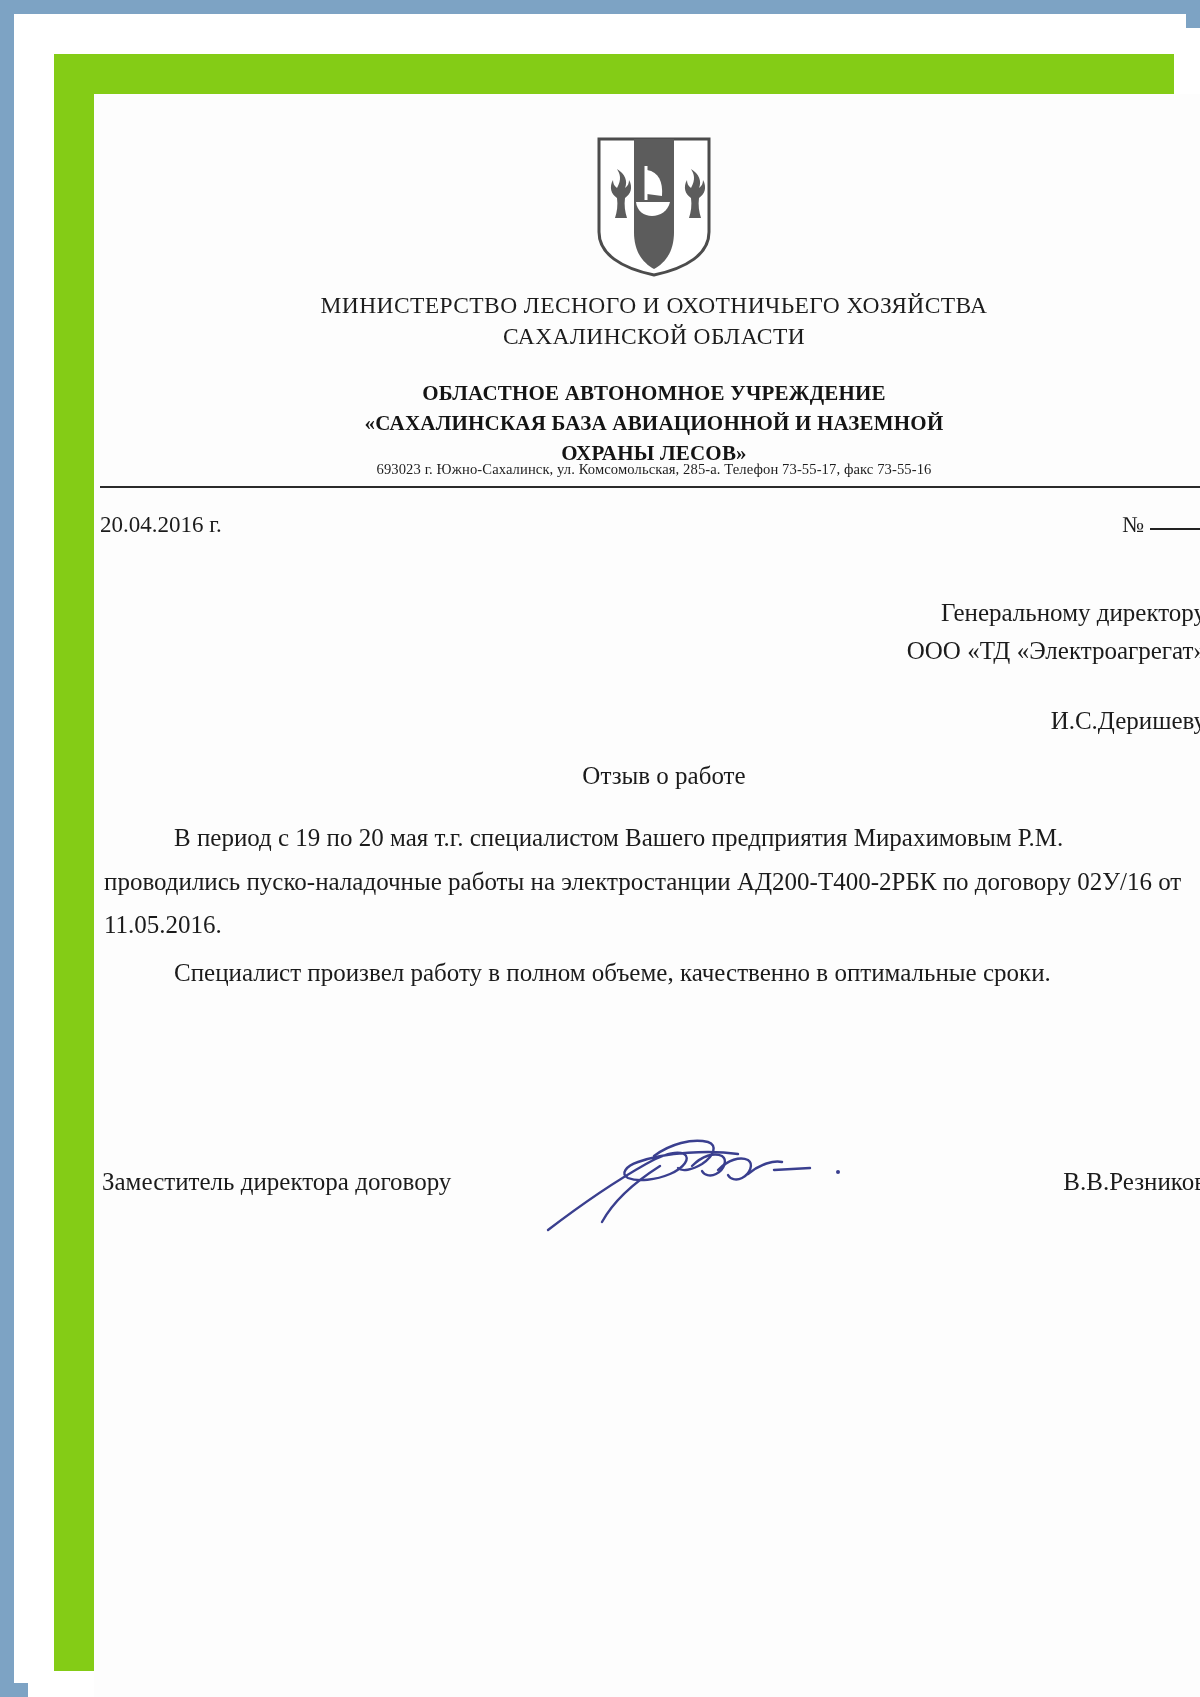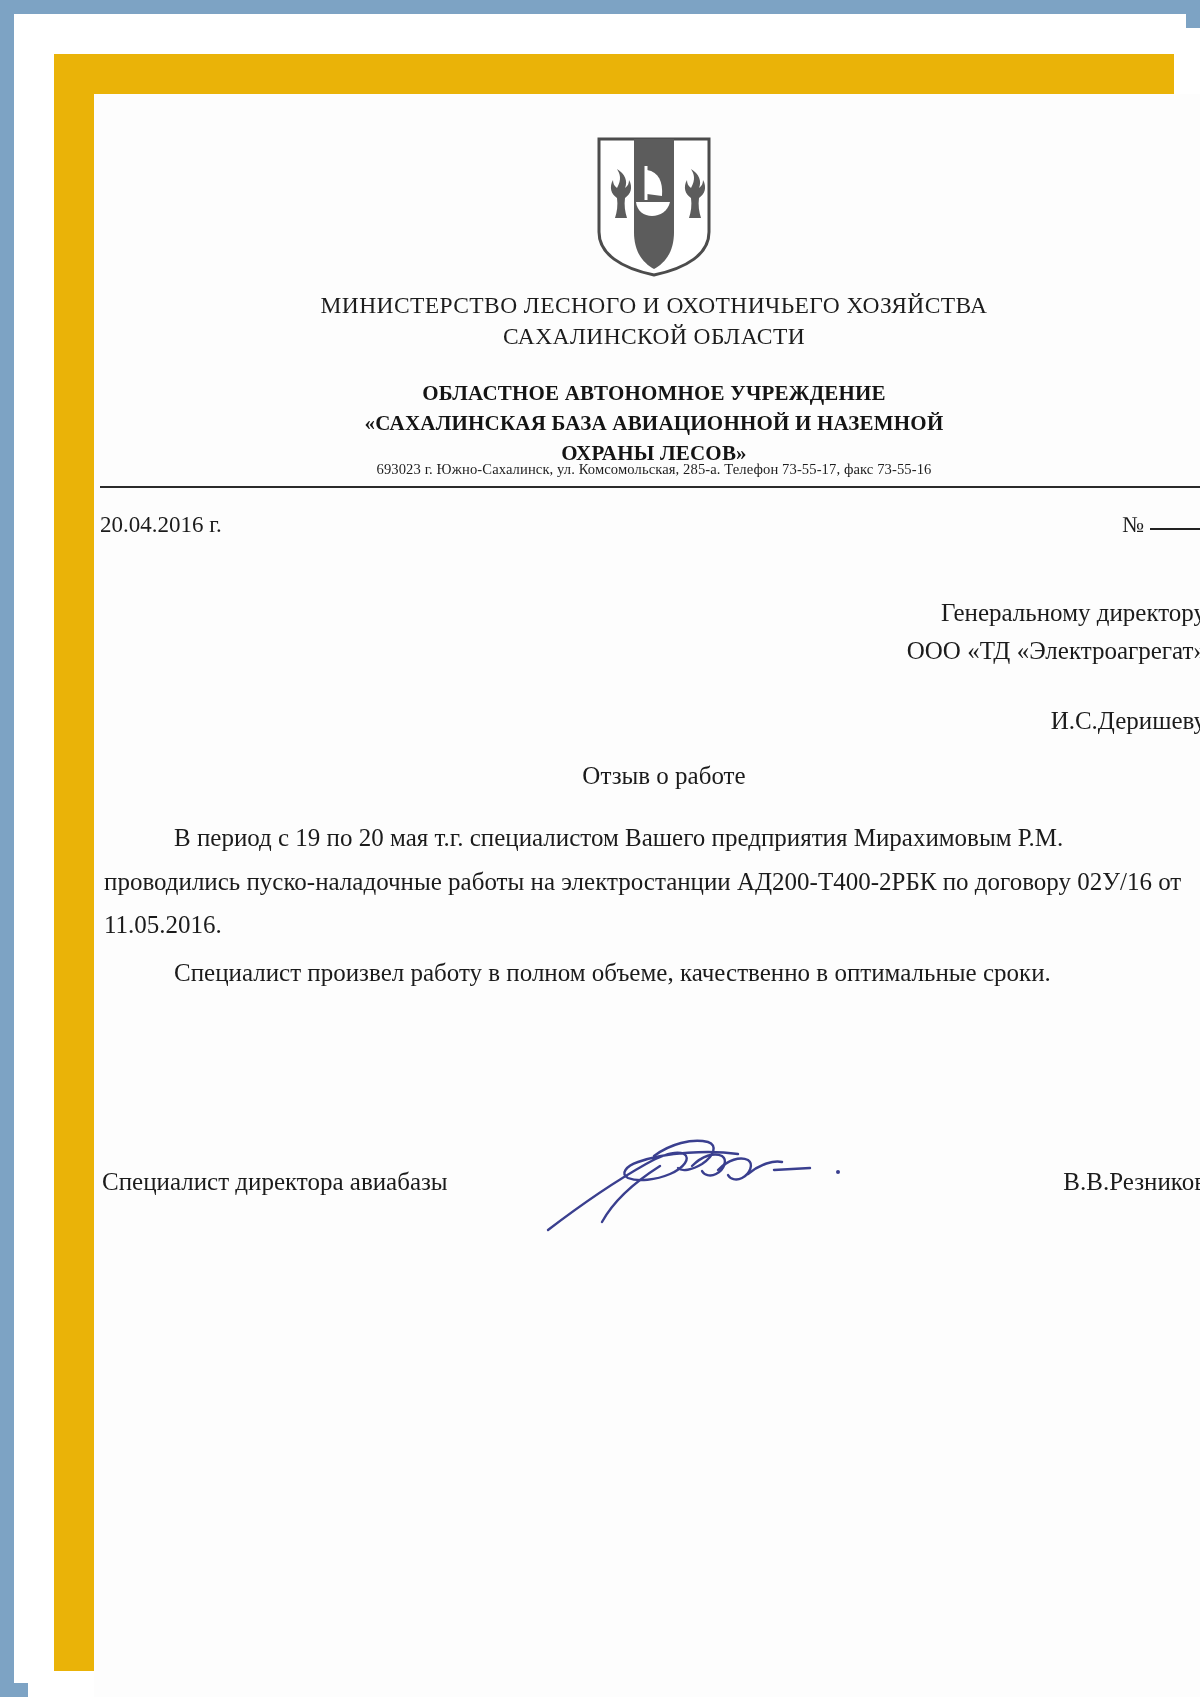--- a/index.html
+++ b/index.html
@@ -23,21 +23,21 @@
     border: 14px solid #7da3c4;
     background: #ffffff;
   }
   .scan-inner {
     position: absolute;
     left: 14px; top: 14px;
     width: 1172px;
     height: 1669px;
     box-sizing: border-box;
     border: 26px solid #ffffff;
-    background: #eab308;
+    background: #84cc16;
   }
   .sheet {
     position: absolute;
     left: 40px; top: 40px;
     width: 1120px;
     height: 1617px;
     background: #fdfdfd;
     box-sizing: border-box;
   }
 
@@ -235,21 +235,21 @@
       </div>
 
       <div class="subject">Отзыв о работе</div>
 
       <div class="body-text">
         <p>В период с 19 по 20 мая т.г. специалистом Вашего предприятия Мирахимовым Р.М. проводились пуско-наладочные работы на электростанции АД200-Т400-2РБК по договору 02У/16 от 11.05.2016.</p>
         <p>Специалист произвел работу в полном объеме, качественно в оптимальные сроки.</p>
       </div>
 
       <div class="sign-row">
-        <div class="sign-title">Специалист директора авиабазы</div>
+        <div class="sign-title">Заместитель директора договору</div>
         <div class="signature">
           <svg width="330" height="110" viewBox="0 0 330 110" xmlns="http://www.w3.org/2000/svg">
             <g fill="none" stroke="#3a3f8f" stroke-width="2.4" stroke-linecap="round">
               <path d="M6 100 C40 74 72 52 104 34 C120 25 134 20 142 24 C149 28 142 38 128 44
                        C114 50 96 52 86 48 C78 44 84 36 96 32 C124 22 168 20 196 24"></path>
               <path d="M112 26 C128 14 150 8 166 12 C176 15 172 26 160 34 C150 40 140 42 136 38"></path>
               <path d="M150 36 C160 26 172 22 180 26 C186 30 182 40 174 44 C168 47 162 45 160 41"></path>
               <path d="M176 40 C186 30 198 26 206 30 C212 34 208 44 200 48 C194 51 188 49 186 45"></path>
               <path d="M206 44 C218 34 232 30 240 32"></path>
               <path d="M232 40 L268 38"></path>

